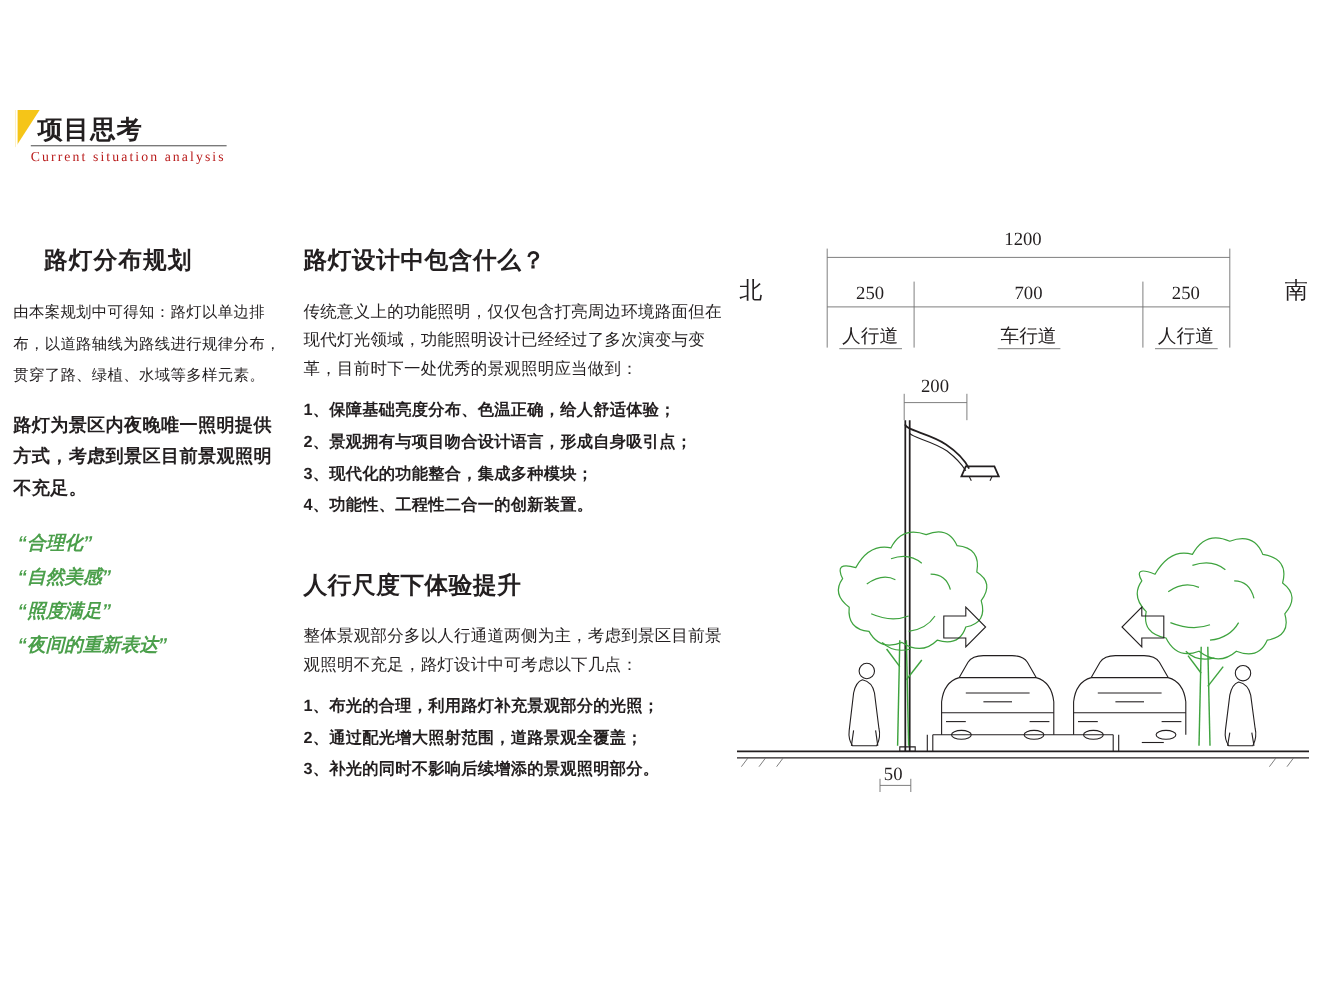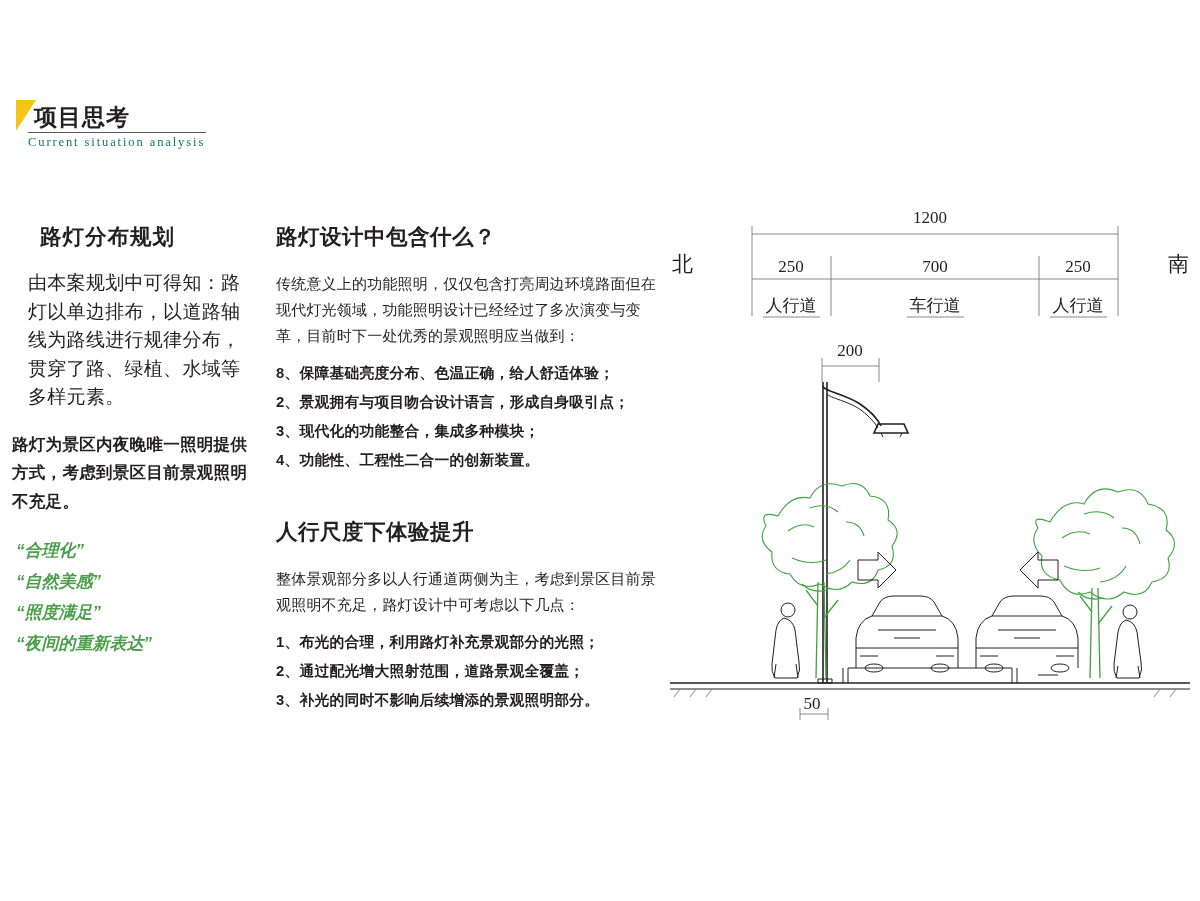--- a/index.html
+++ b/index.html
@@ -51,21 +51,21 @@
     letter-spacing: 1px;
     color: #231f20;
   }
   .header .title-en {
     position: absolute;
     left: 28px;
     top: 39px;
     font-size: 12.5px;
     letter-spacing: 1.9px;
     font-family: "Liberation Serif", serif;
-    color: #0f766e;
+    color: #b91c1c;
   }
   .header .title-underline {
     position: absolute;
     left: 28px;
     top: 36px;
     width: 178px;
     height: 1px;
     background: #5a5a5a;
   }
 
@@ -76,22 +76,22 @@
     top: 222px;
     width: 246px;
   }
   .col1 h2 {
     margin: 0 0 18px 28px;
     font-size: 21.5px;
     font-weight: bold;
     letter-spacing: 1px;
   }
   .col1 p.body {
-    margin: 16px;
-    font-size: 19px;
+    margin: 0;
+    font-size: 14px;
     line-height: 28.5px;
     letter-spacing: 0.3px;
   }
   .col1 p.bold {
     margin: 18px 0 0 0;
     font-size: 16.5px;
     line-height: 28.5px;
     font-weight: bold;
     letter-spacing: 0.3px;
   }
@@ -181,21 +181,21 @@
     <div>“自然美感”</div>
     <div>“照度满足”</div>
     <div>“夜间的重新表达”</div>
   </div>
 </div>
 
 <div class="col2">
   <h2>路灯设计中包含什么？</h2>
   <p class="intro">传统意义上的功能照明，仅仅包含打亮周边环境路面但在现代灯光领域，功能照明设计已经经过了多次演变与变革，目前时下一处优秀的景观照明应当做到：</p>
   <ol>
-    <li>8、保障基础亮度分布、色温正确，给人舒适体验；</li>
+    <li>1、保障基础亮度分布、色温正确，给人舒适体验；</li>
     <li>2、景观拥有与项目吻合设计语言，形成自身吸引点；</li>
     <li>3、现代化的功能整合，集成多种模块；</li>
     <li>4、功能性、工程性二合一的创新装置。</li>
   </ol>
 
   <h2 class="second">人行尺度下体验提升</h2>
   <p class="intro">整体景观部分多以人行通道两侧为主，考虑到景区目前景观照明不充足，路灯设计中可考虑以下几点：</p>
   <ol>
     <li>1、布光的合理，利用路灯补充景观部分的光照；</li>
     <li>2、通过配光增大照射范围，道路景观全覆盖；</li>

